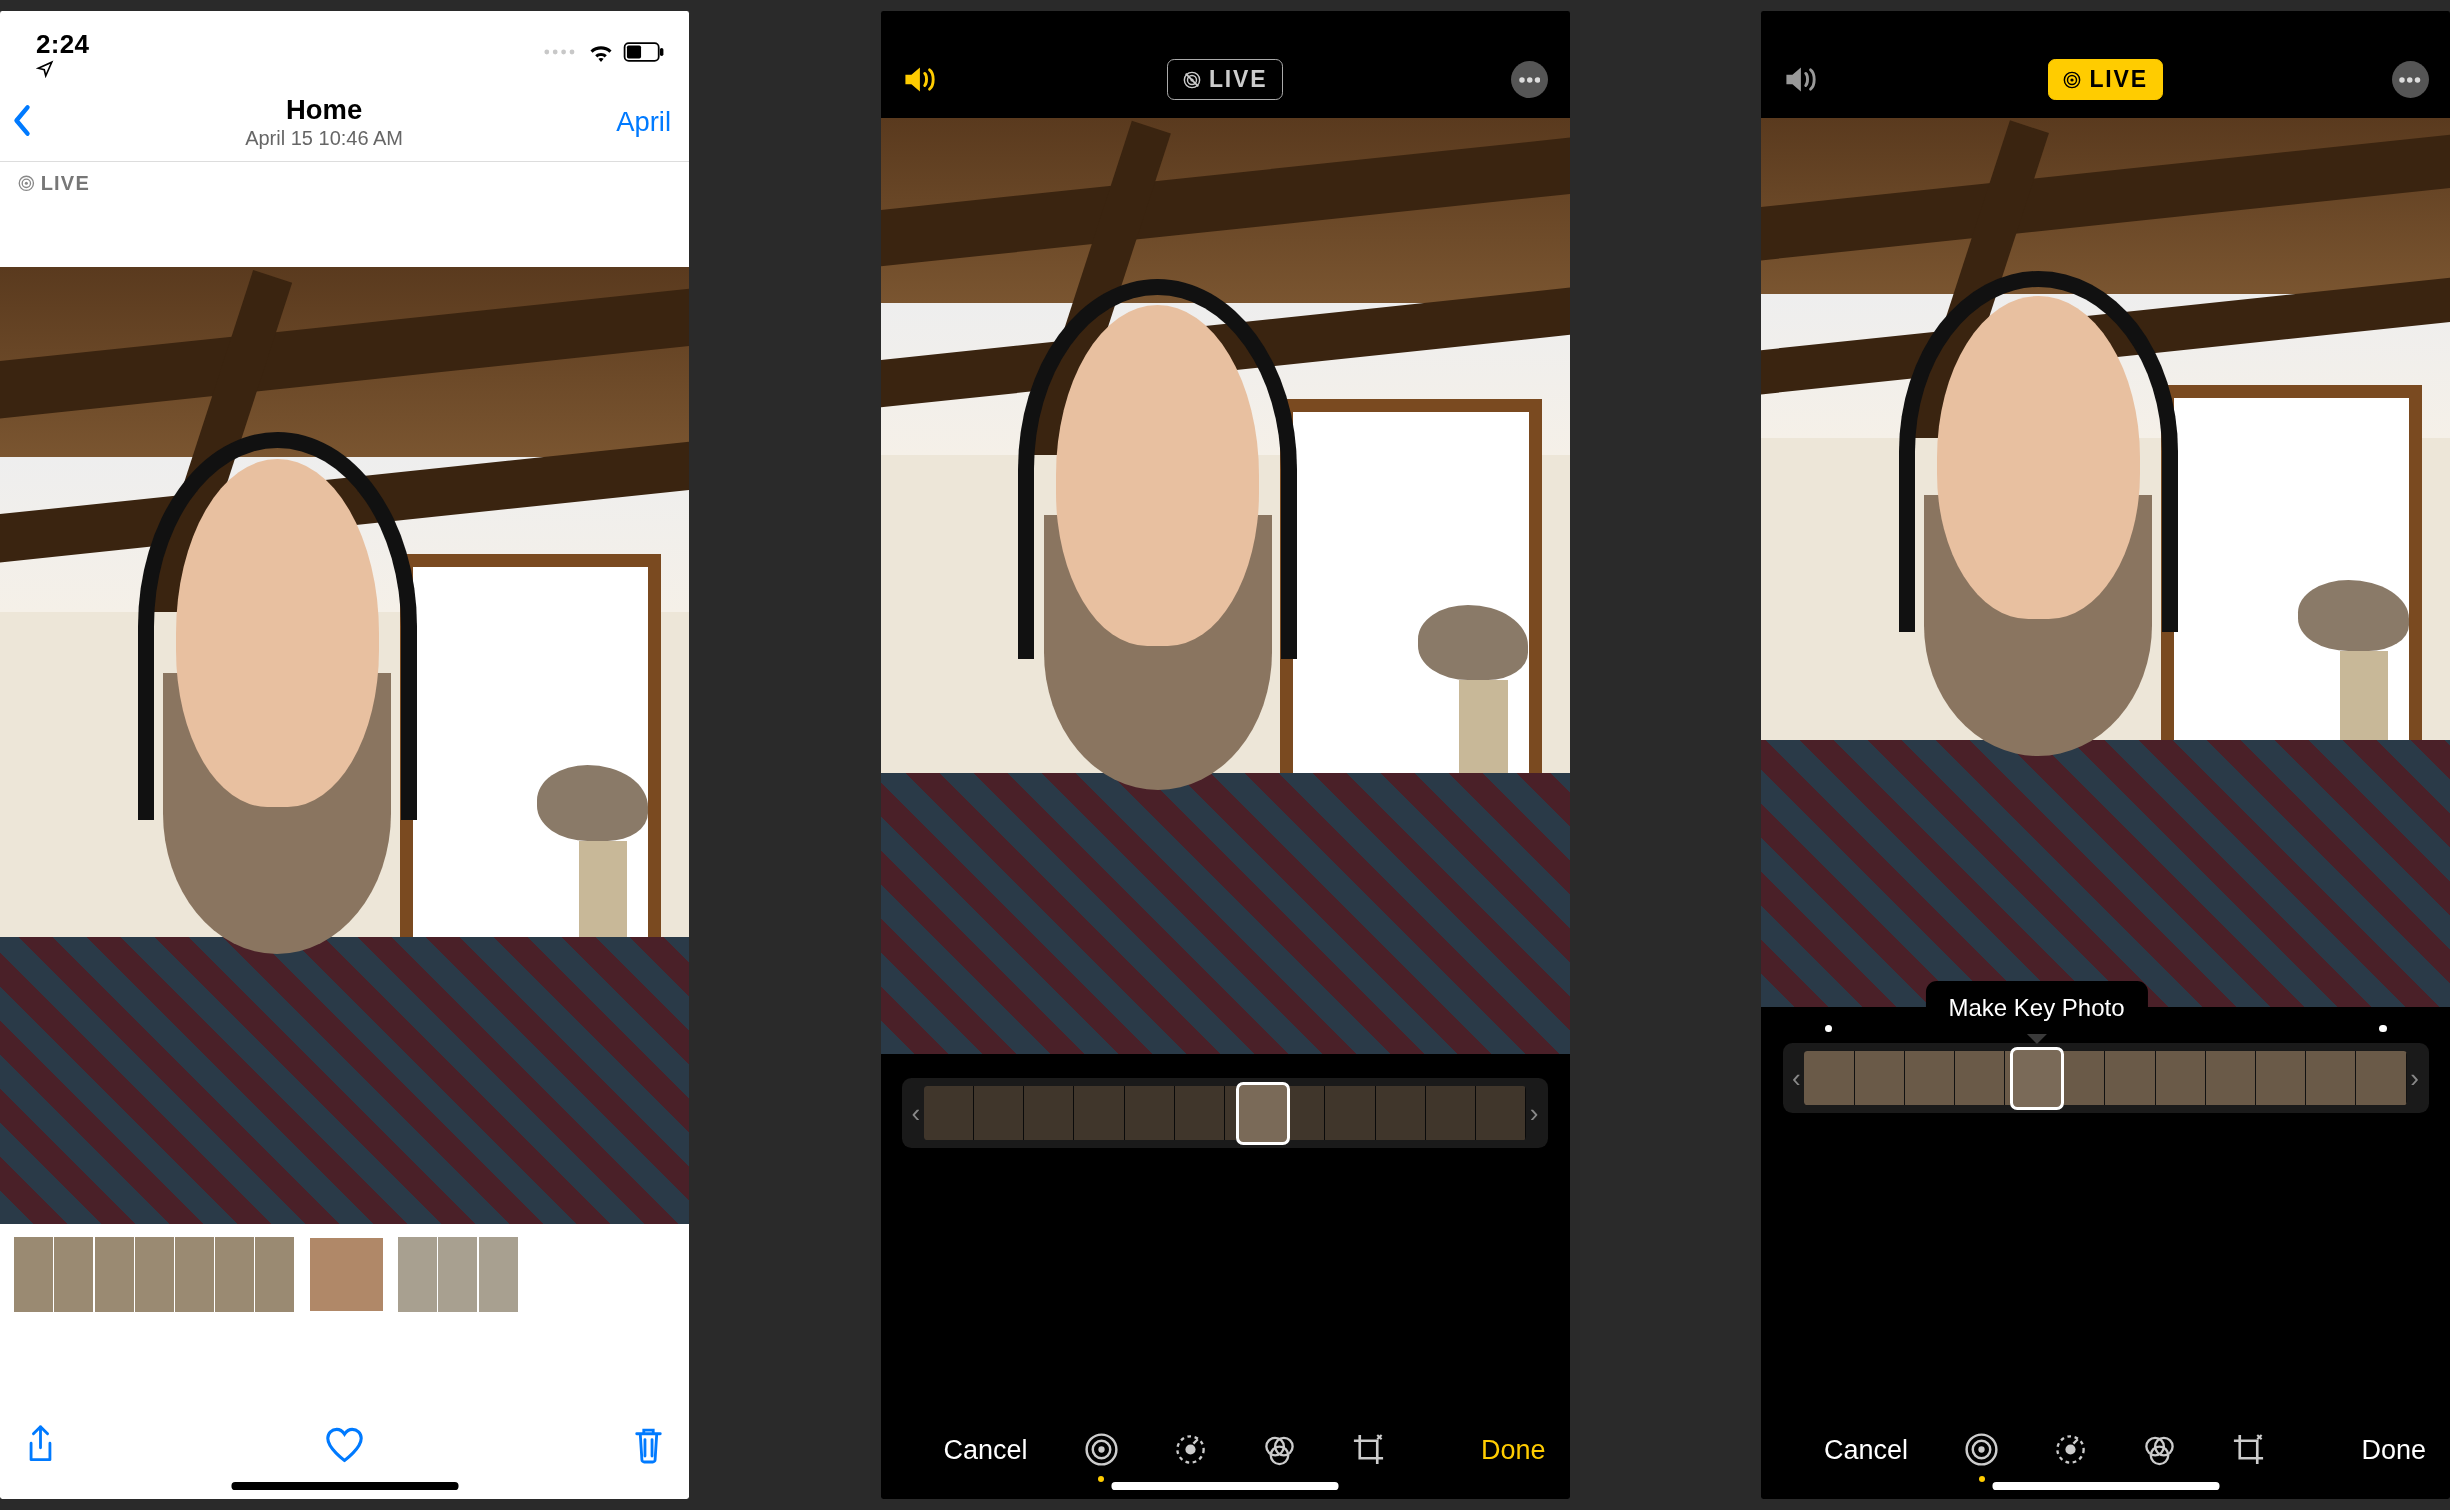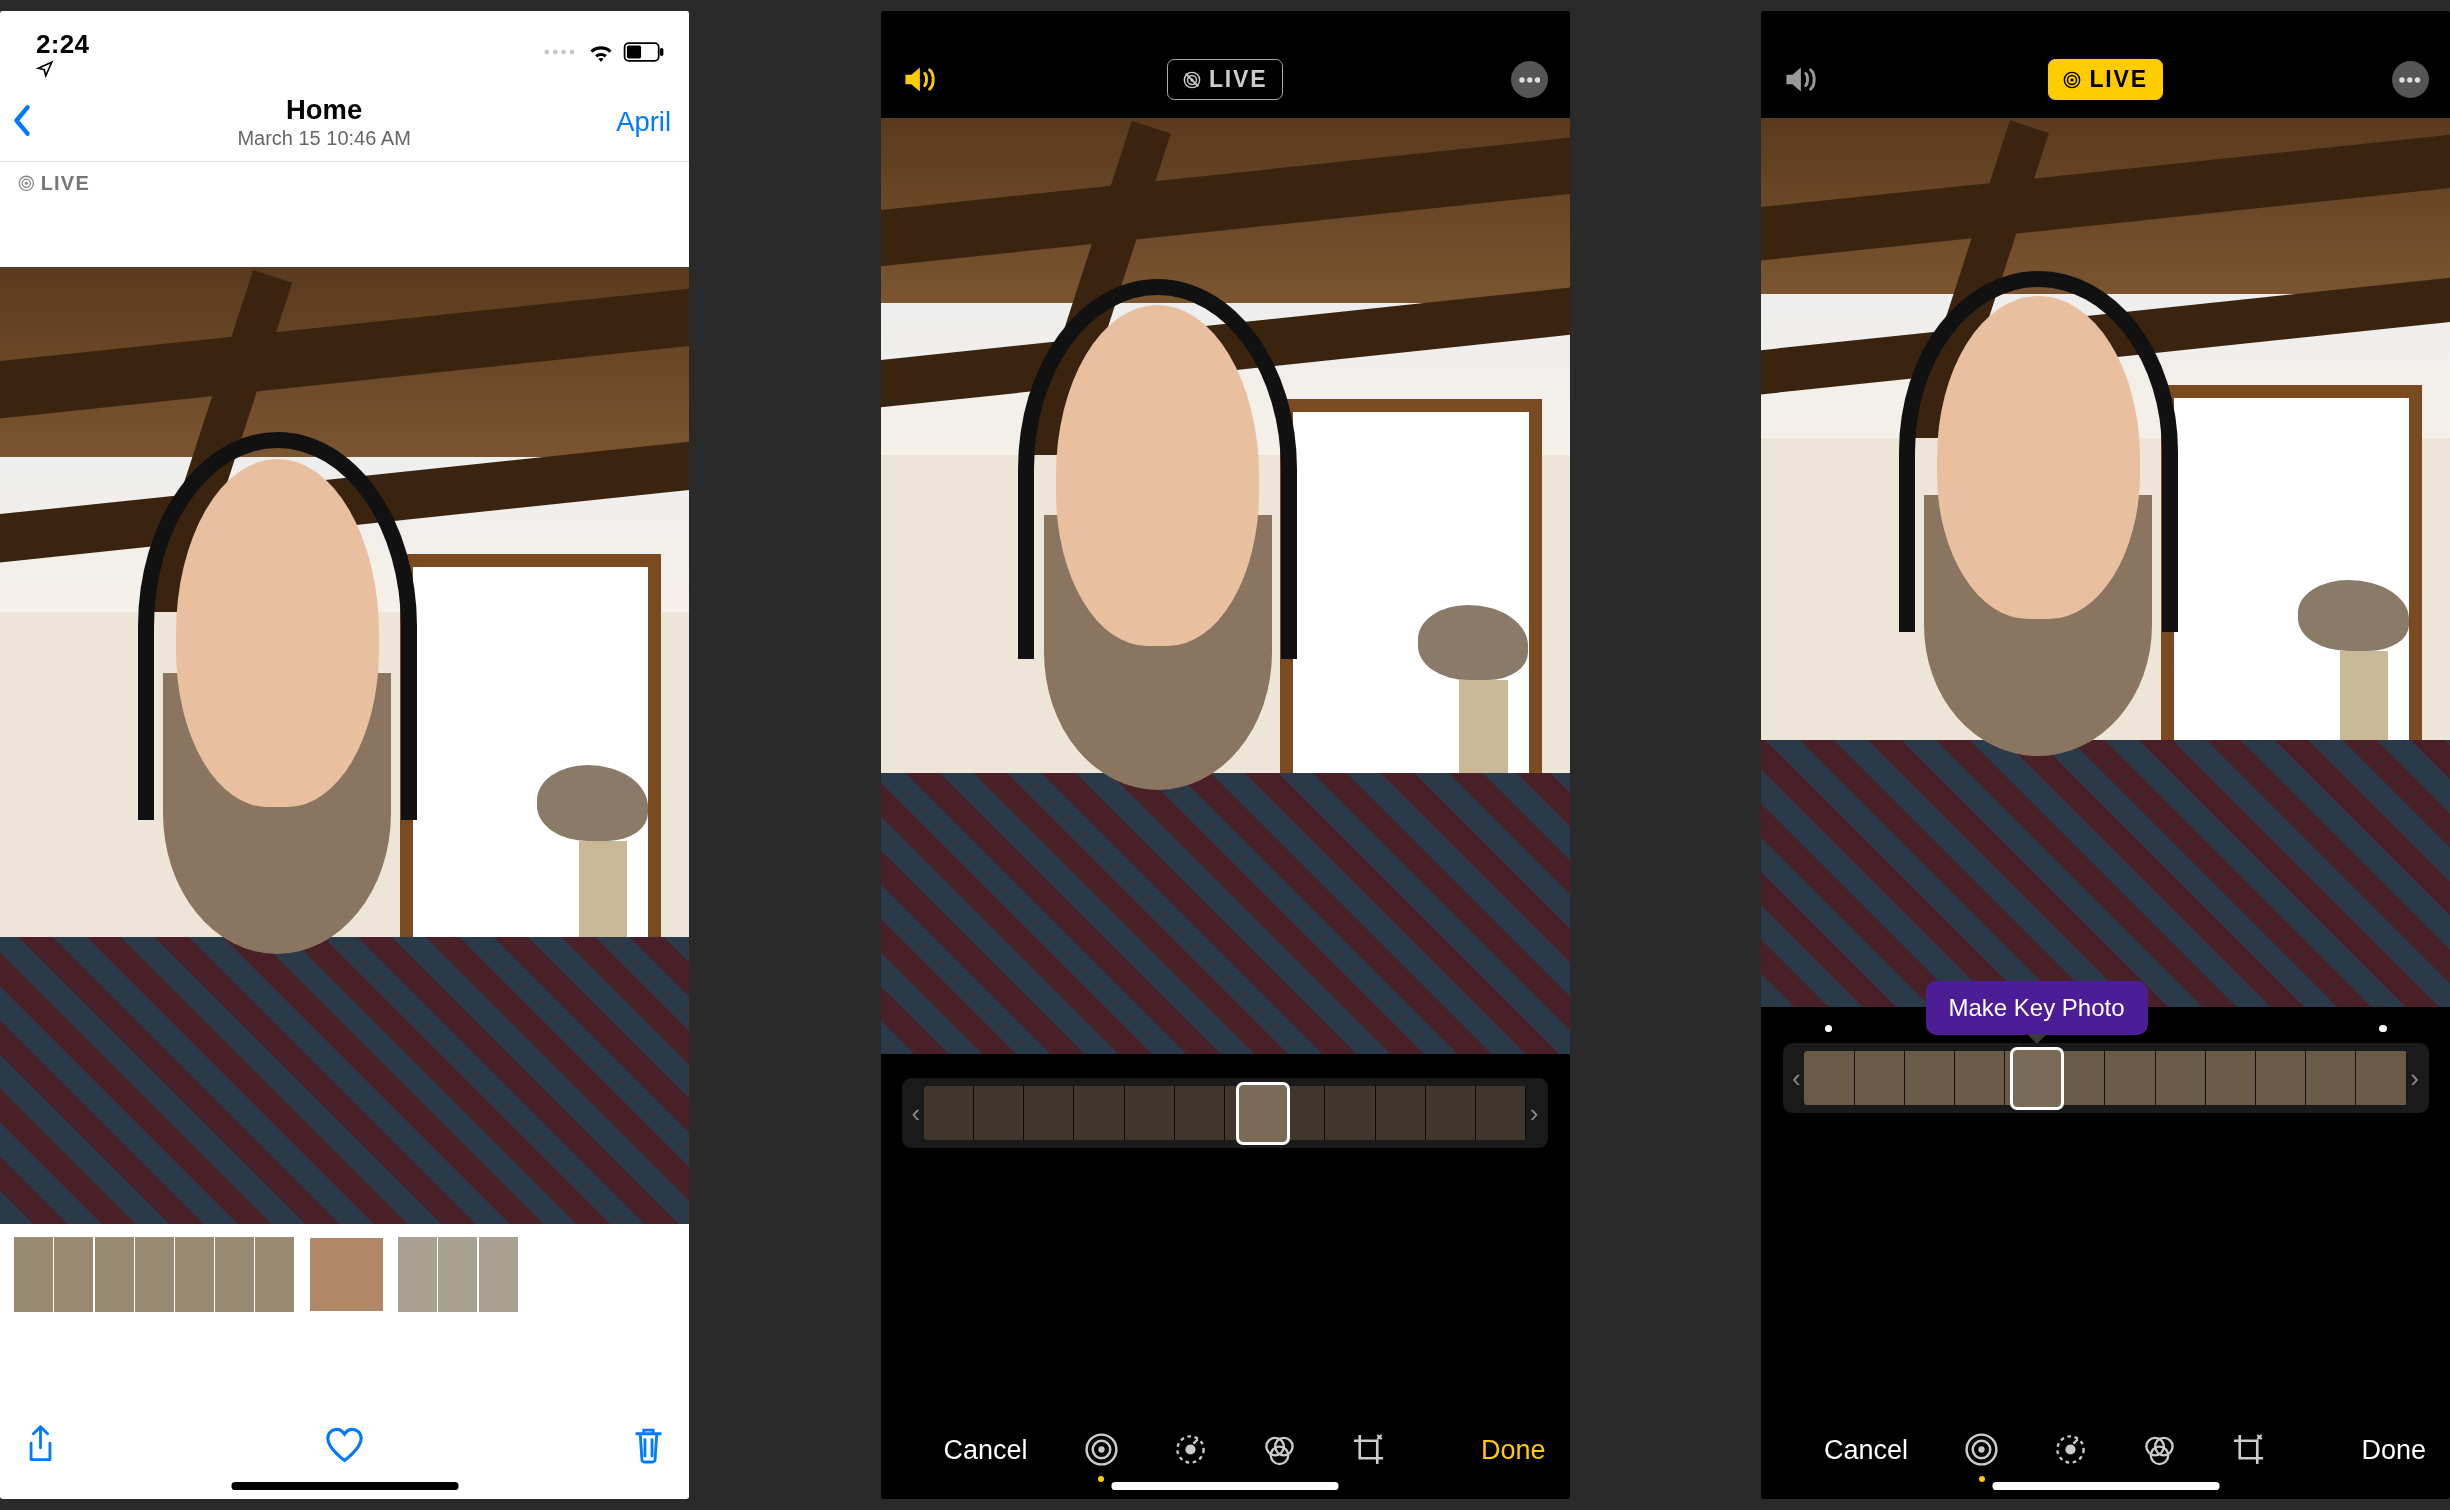--- a/index.html
+++ b/index.html
@@ -37,21 +37,21 @@
   .ring-small{width:18px;height:18px;}
   .dark-photo{width:100%;height:936px;background:#444;position:relative;overflow:hidden;}
   .phone3 .dark-photo{height:889px;}
   .scrubber{display:flex;align-items:center;gap:0;margin:24px 21.5px 0 21.5px;background:#1a1a1a;border-radius:9.5px;padding:8.3px 6px;position:relative;height:70px;box-sizing:border-box;}
   .phone3 .scrubber{margin-top:36px;}
   .scrub-chevron{color:#888;font-size:26px;padding:0 3.6px;}
   .scrub-frames{flex:1;display:flex;height:54px;overflow:hidden;border-radius:3.6px;}
   .frame{flex:1;background:#6a5a48;border-right:0.6px solid #111;}
   .frame.dim{filter:brightness(0.6);}
   .scrub-handle{position:absolute;top:3.6px;width:54px;height:63px;border:3.6px solid #fff;border-radius:7.2px;background:#7a6a58;box-sizing:border-box;}
-  .tooltip{position:absolute;top:-69px;left:50%;transform:translateX(-50%);background:#4c1d95;color:#fff;font-size:24px;padding:13px 23px;border-radius:10.7px;white-space:nowrap;}
+  .tooltip{position:absolute;top:-69px;left:50%;transform:translateX(-50%);background:#000000;color:#fff;font-size:24px;padding:13px 23px;border-radius:10.7px;white-space:nowrap;}
   .tooltip:after{content:'';position:absolute;bottom:-9.5px;left:50%;transform:translateX(-50%);border:10.7px solid transparent;border-top-color:#3a3a3a;border-bottom:none;}
   .trim-dots{position:absolute;top:-18px;width:7.2px;height:7.2px;background:#fff;border-radius:50%;}
   .edit-toolbar{position:absolute;bottom:30px;left:0;right:0;display:flex;align-items:center;justify-content:space-between;padding:0 24px;}
   .edit-toolbar .txt{font-size:27px;color:#fff;margin-left:39px;}
   .edit-toolbar .txt.yellow{color:#ffcc00;}
   .edit-tools{display:flex;gap:54px;align-items:center;}
   .edit-tool{color:#bbb;position:relative;}
   .edit-tool.active:after{content:'';position:absolute;bottom:-13px;left:50%;transform:translateX(-50%);width:6px;height:6px;background:#ffcc00;border-radius:50%;}
   
   .selfie{position:absolute;inset:0;}
@@ -110,21 +110,21 @@
     </div>
 
     <div class="navbar">
       <div class="back">
         <svg viewBox="0 0 18 30">
             <path fill="none" stroke="#007aff" stroke-width="4" stroke-linecap="round" stroke-linejoin="round" d="M14 3 L4 15 L14 27"></path>
           </svg>
       </div>
       <div class="title-area">
         <div class="title">Home</div>
-        <div class="subtitle">March 15  10:46 AM</div>
+        <div class="subtitle">April 15  10:46 AM</div>
       </div>
       <div class="edit">April</div>
     </div>
 
     <div class="live-badge">
       <svg class="ring" viewBox="0 0 20 20">
           <circle cx="10" cy="10" r="8.5" fill="none" stroke="#888" stroke-width="1.6"></circle>
           <circle cx="10" cy="10" r="5" fill="none" stroke="#888" stroke-width="1.6"></circle>
           <circle cx="10" cy="10" r="1.8" fill="#888"></circle>
         </svg>

